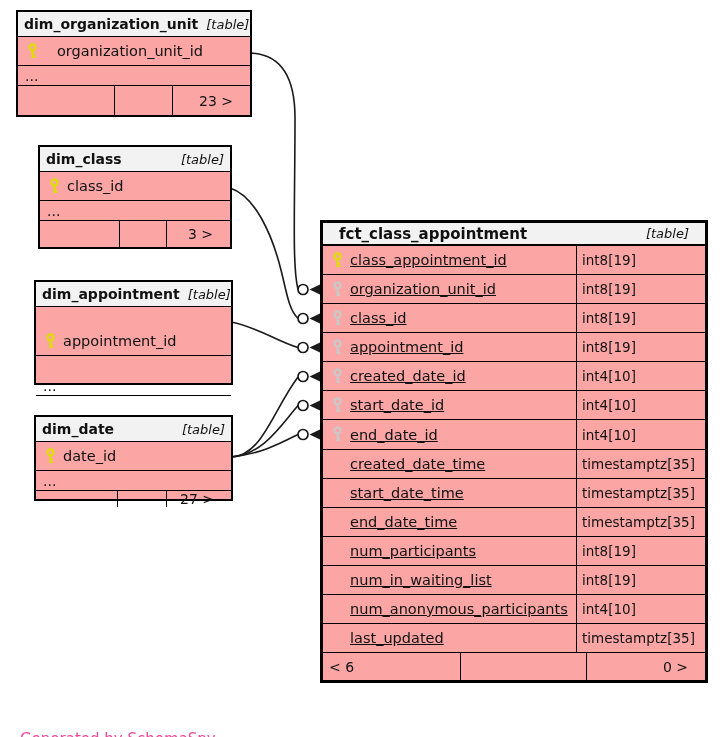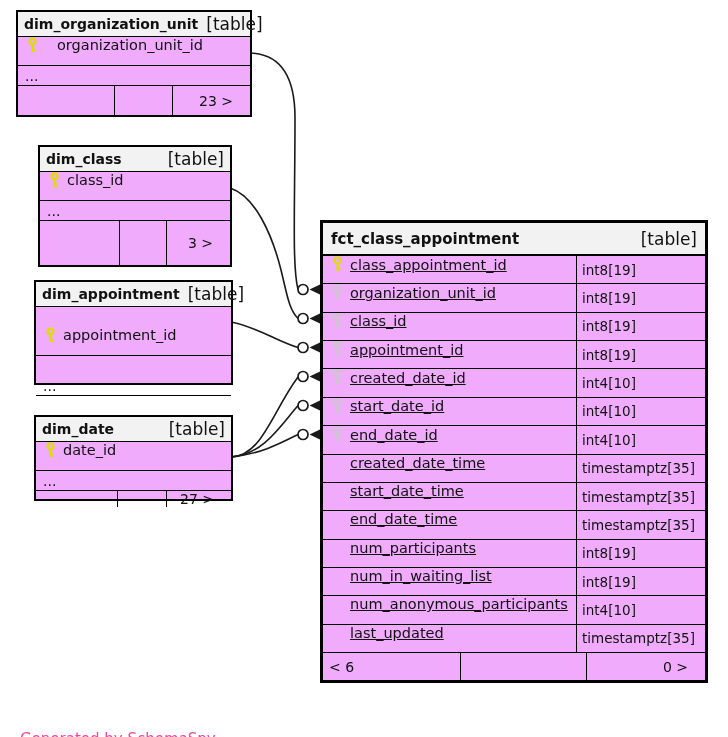--- a/index.html
+++ b/index.html
@@ -33,46 +33,46 @@
   }
   .relations circle {
     fill: #ffffff;
     stroke: var(--line);
     stroke-width: 1.7;
   }
   .relations polygon { fill: var(--line); }
 
   .tbl {
     position: absolute;
-    background: #f0abfc;
+    background: #fca5a5;
     border: 2px solid #000;
     display: flex;
     flex-direction: column;
   }
   .tbl.fct { border-width: 3px; }
 
   .hdr {
     flex: none;
     background: var(--header-bg);
     border-bottom: 1.5px solid #000;
     display: flex;
     justify-content: space-between;
     align-items: center;
     padding: 0 6px;
     white-space: nowrap;
   }
   .dim .hdr { height: 25px; }
-  .fct .hdr { height: 33px; border-bottom-width: 2px; padding: 0 8px; }
+  .fct .hdr { height: 23px; border-bottom-width: 2px; padding: 0 16px; }
   .tname { font-weight: bold; font-size: 14px; }
   .fct .tname { font-size: 15px; }
-  .badge { font-size: 17px; margin-left: 8px; }
+  .badge { font-size: 13px; margin-left: 8px; font-style: italic; }
 
   .row {
     display: flex;
-    align-items: flex-start;
+    align-items: center;
     border-bottom: 1.5px solid #000;
     padding-left: 9px;
     white-space: nowrap;
     overflow: hidden;
   }
   .dim .keyrow { flex: none; height: 29px; }
   .fct .row { flex: 1 1 0; }
   .ellrow {
     flex: none;
     height: 20px;
@@ -127,21 +127,21 @@
     position: absolute;
     left: 20px;
     top: 730px;
     font-size: 15px;
     color: #ec4899;
     text-align: center;
   }
 
   
   .dim-org  { left: 16px;  top: 10px;  width: 236px; height: 107px; }
-  .dim-cls  { left: 38px;  top: 145px; width: 194px; height: 122px; }
+  .dim-cls  { left: 38px;  top: 145px; width: 194px; height: 104px; }
   .dim-app  { left: 34px;  top: 280px; width: 199px; height: 105px; gap: 20px; }
   .dim-date { left: 34px;  top: 415px; width: 199px; height: 86px; }
   .fct      { left: 320px; top: 220px; width: 388px; height: 463px; }
 </style>
 </head>
 <body>
 
 <div class="canvas">
 
   <svg class="relations" width="728" height="737" viewBox="0 0 728 737">

